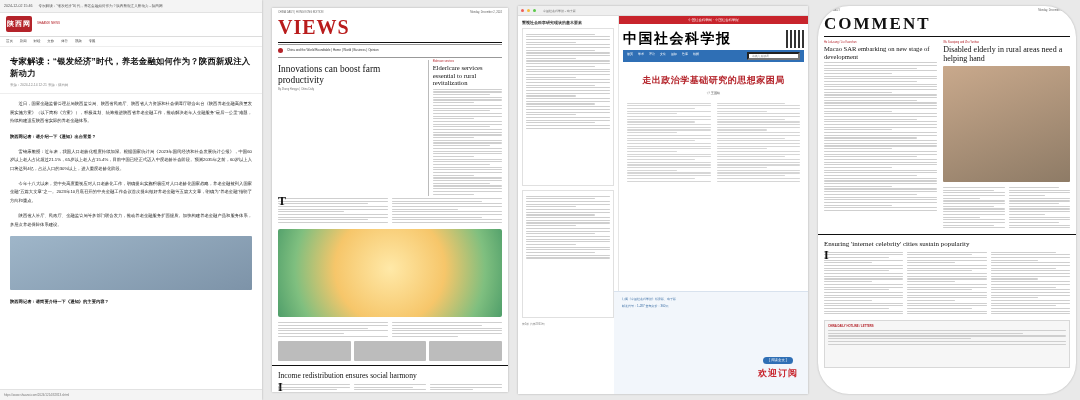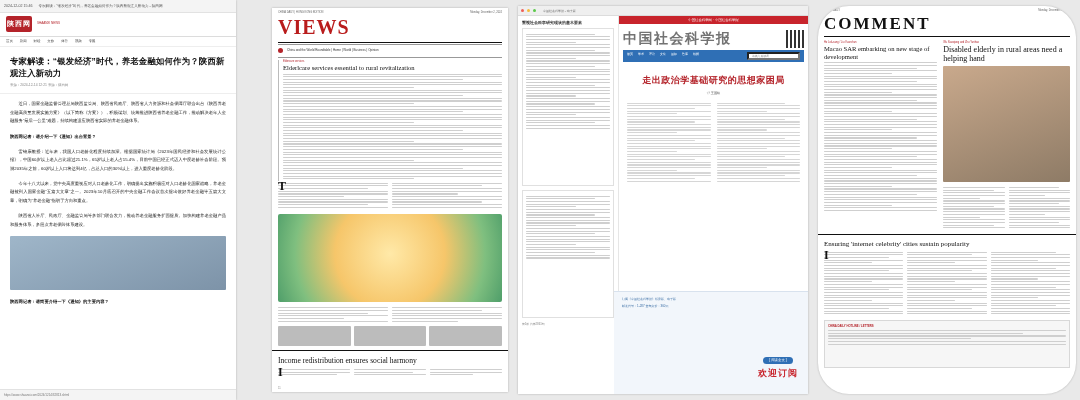--- a/index.html
+++ b/index.html
@@ -8,21 +8,21 @@
     background:#e9e9e9;
     font-family:"Liberation Sans",sans-serif;
     overflow:hidden;
   }
   .stage{position:relative;width:1080px;height:400px;}
 
   
   .panel{position:absolute;background:#fff;box-shadow:0 0 2px rgba(0,0,0,.25);overflow:hidden;}
 
   
-  #panel-news{left:0;top:0;width:236px;height:400px;background:#fff;}
+  #panel-news{left:0;top:0;width:262px;height:400px;background:#fff;}
   .news-topbar{height:12px;background:#f4f4f4;border-bottom:1px solid #e2e2e2;
     font-size:3.6px;color:#555;display:flex;align-items:center;padding:0 4px;gap:6px;}
   .news-head{display:flex;align-items:center;gap:5px;padding:3px 6px 4px;border-bottom:1px solid #dcdcdc;}
   .logo-circ{width:26px;height:16px;background:#b4232a;border-radius:2px;display:flex;align-items:center;justify-content:center;
     color:#fff;font-size:7px;font-weight:bold;letter-spacing:1px;}
   .logo-sub{font-size:3px;color:#b4232a;line-height:1.3;}
   .news-nav{display:flex;gap:7px;font-size:3.4px;color:#444;padding:2px 6px 3px;border-bottom:1px solid #eee;}
   .news-title{font-size:8.4px;font-weight:bold;color:#111;line-height:1.45;padding:8px 10px 4px;letter-spacing:.2px;}
   .news-meta{font-size:3.4px;color:#888;padding:0 10px 6px;border-bottom:1px solid #eee;}
   .news-body{padding:6px 10px;}
@@ -58,21 +58,21 @@
   .cs-browser{height:9px;background:#efefef;border-bottom:1px solid #dcdcdc;display:flex;align-items:center;padding:0 3px;gap:3px;}
   .cs-dot{width:3px;height:3px;border-radius:50%;}
   .cs-inner{display:flex;height:379px;}
   .cs-left{width:92px;border-right:1px solid #e6e6e6;padding:4px;}
   .cs-right{flex:1;padding:0;}
   .cs-doc-title{font-size:4px;color:#333;font-weight:bold;margin-bottom:3px;}
   .cs-page{background:#fff;border:1px solid #e0e0e0;height:150px;margin-bottom:4px;padding:3px;}
   .cs-banner{background:#c8242c;color:#fff;font-size:3.4px;text-align:center;padding:2px;margin-bottom:2px;}
   .cs-mast{background:#fff;padding:4px 4px 2px;}
   .cs-mast-row{display:flex;align-items:center;justify-content:space-between;}
-  .cs-mast-title{font-size:14px;font-weight:bold;color:#737373;letter-spacing:1.5px;font-family:"DejaVu Sans",sans-serif;}
+  .cs-mast-title{font-size:14px;font-weight:bold;color:#000000;letter-spacing:1.5px;font-family:"DejaVu Sans",sans-serif;}
   .cs-qr{width:18px;height:18px;background:
       repeating-linear-gradient(90deg,#333 0 2px,#fff 2px 4px),
       repeating-linear-gradient(0deg,#333 0 2px,transparent 2px 4px);}
   .cs-navbar{background:#2f6fb5;color:#fff;font-size:3px;display:flex;gap:5px;padding:2px 4px;margin-top:2px;}
   .cs-search{margin-left:auto;background:#fff;color:#555;border-radius:1px;padding:0 3px;font-size:2.8px;}
   .cs-artitle{text-align:center;font-size:9px;font-weight:bold;color:#b4232a;padding:10px 6px 4px;letter-spacing:.5px;}
   .cs-author{text-align:center;font-size:3.2px;color:#555;padding-bottom:6px;}
   .cs-text{padding:0 8px;}
   .cs-text .tl{background:#d6d6d6;}
   .cs-btm{position:absolute;left:96px;right:0;bottom:0;height:92px;background:#f2f6fb;border-top:1px solid #d8e2ee;padding:5px 8px;}
@@ -146,20 +146,24 @@
     <div class="vp-mast">VIEWS</div>
     <div class="vp-rule"></div>
     <div class="vp-rule thin"></div>
     <div class="vp-sub">
       <span class="vp-dot"></span>
       <span>China and the World Roundtable | Home | World | Business | Opinion</span>
     </div>
     <div class="vp-rule thin"></div>
 
     <div class="vp-cols" style="padding-top:3px;">
+      <div style="flex:2.1;">
+        <div class="vp-headline" style="padding-left:0;">Innovations can boost farm productivity</div>
+        <div class="vp-byline" style="padding-left:0;">By Zhang Hongyu | China Daily</div>
+      </div>
       <div style="flex:1;border-left:1px solid #bbb;padding-left:4px;">
         <div class="cm-kicker">Eldercare services</div>
         <div class="cm-head">Elderlcare services essential to rural revitalization</div>
         <div class="tl"></div>
           <div class="tl"></div>
           <div class="tl m"></div>
           <div class="tl"></div>
         <div class="tl"></div>
           <div class="tl s"></div>
           <div class="tl"></div>

